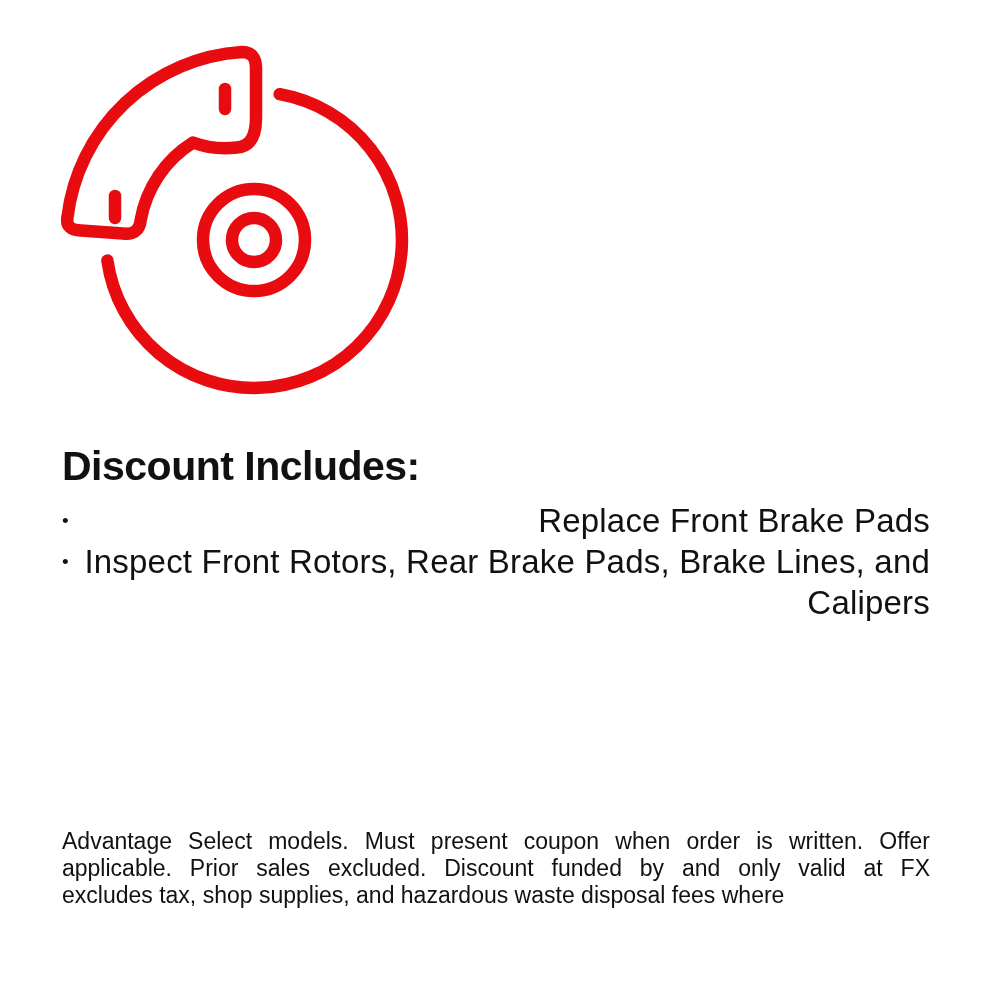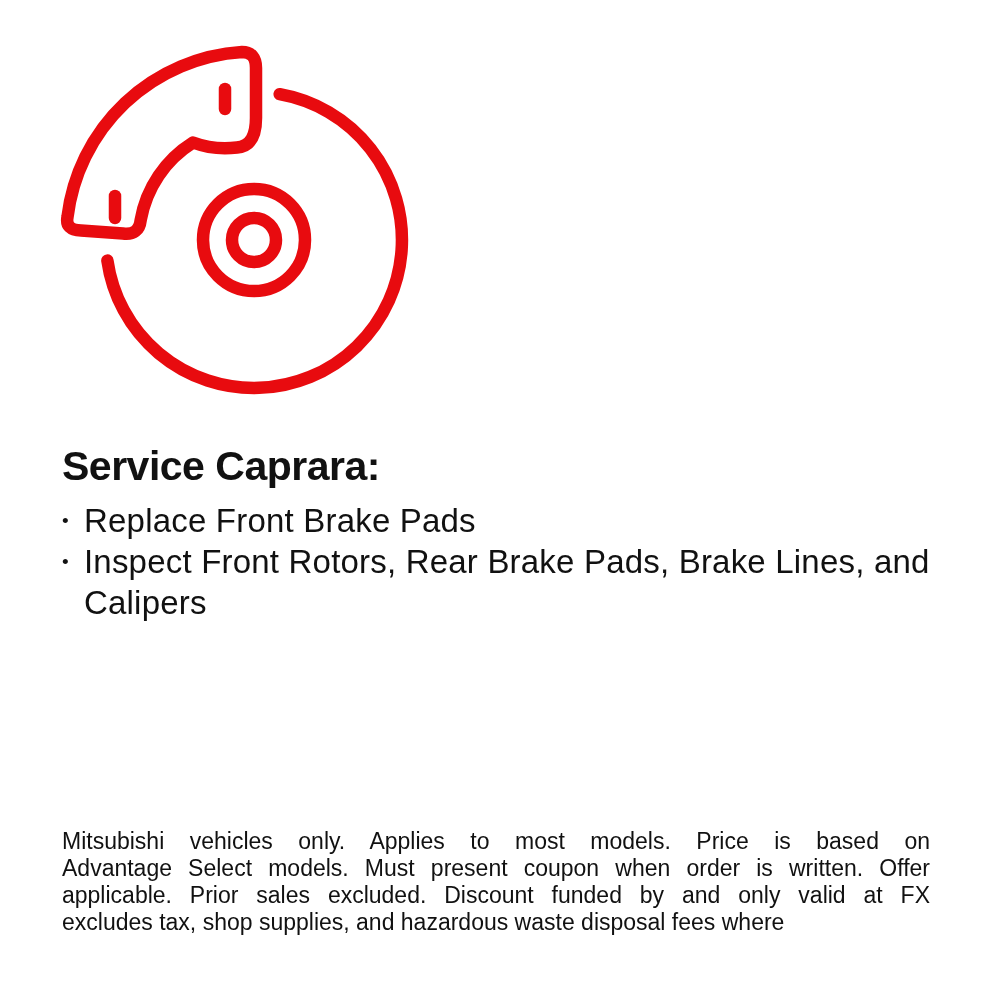--- a/index.html
+++ b/index.html
@@ -62,20 +62,21 @@
     letter-spacing: 0.2px;
   }
   .bullet-dot {
     flex: 0 0 22px;
     width: 22px;
     font-size: 19px;
     line-height: 41px;
   }
   .bullet-text {
     flex: 1 1 auto;
+    text-align: right;
   }
   .fine-print {
     position: absolute;
     left: 62px;
     top: 828px;
     width: 868px;
     font-size: 23px;
     line-height: 27px;
     letter-spacing: 0px;
   }
@@ -110,33 +111,32 @@
                A 115 115 0 0 1 138 104.5
                C 154 110.5 170 111 182 109.5
                C 196 108 201 97 201 80
                Z"></path>
 
       <path class="icon-stroke" d="M 170 51 L 170 71"></path>
       <path class="icon-stroke" d="M 60 158 L 60 180"></path>
     </svg>
   </div>
 
-  <div class="heading">Service Caprara:</div>
+  <div class="heading">Discount Includes:</div>
 
   <ul class="bullets">
     <li>
       <span class="bullet-dot">•</span>
       <span class="bullet-text">Replace Front Brake Pads</span>
     </li>
     <li>
       <span class="bullet-dot">•</span>
       <span class="bullet-text">Inspect Front Rotors, Rear Brake Pads, Brake Lines, and Calipers</span>
     </li>
   </ul>
 
   <div class="fine-print">
-    <div class="fp-line">Mitsubishi vehicles only. Applies to most models. Price is based on</div>
     <div class="fp-line">Advantage Select models. Must present coupon when order is written. Offer</div>
     <div class="fp-line">applicable. Prior sales excluded. Discount funded by and only valid at FX</div>
     <div class="fp-line">excludes tax, shop supplies, and hazardous waste disposal fees where</div>
   </div>
 
 </div>
 
 </body></html>

